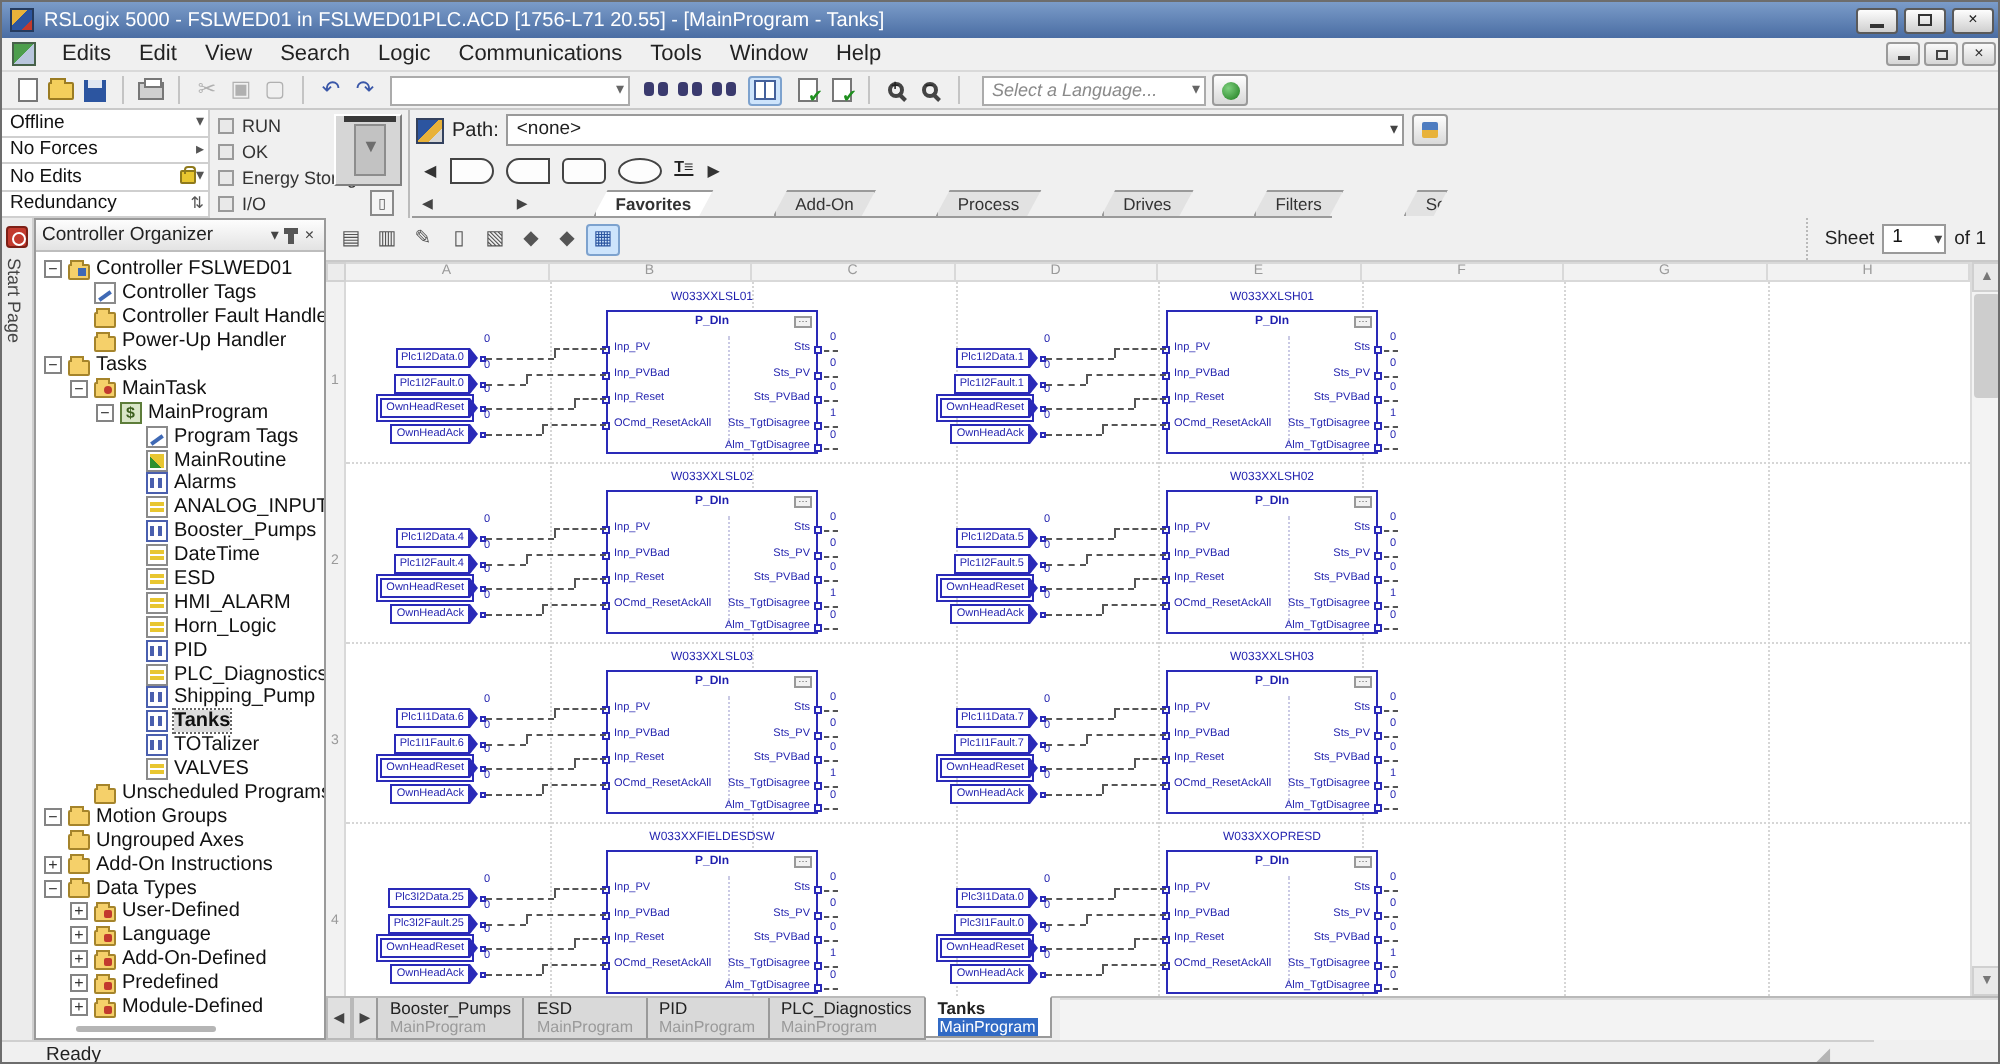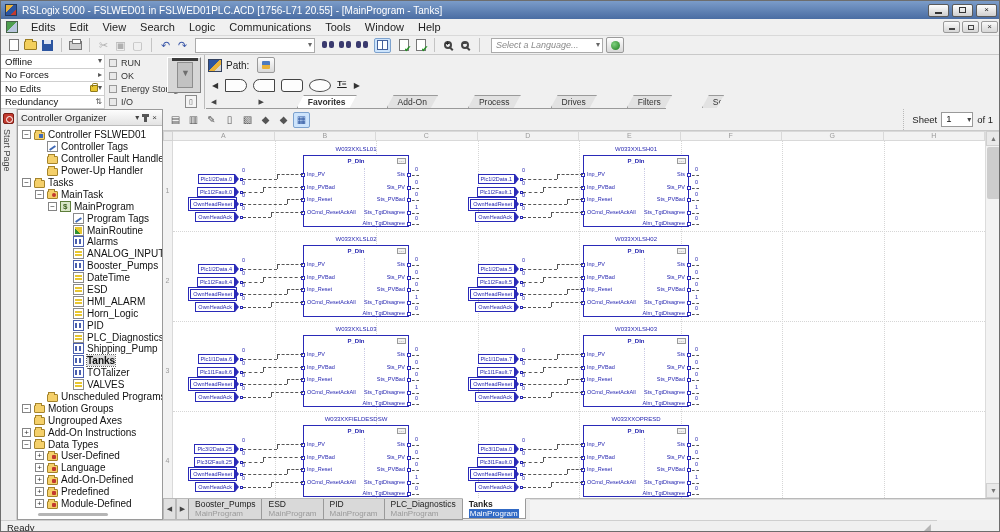--- a/index.html
+++ b/index.html
@@ -227,21 +227,21 @@
     display:flex;flex-direction:column;justify-content:flex-start;min-width:58px;}
   .btab .nm{font-size:8.5px;color:#222;line-height:9px;white-space:nowrap;}
   .btab .sub{font-size:8px;color:#9a9a9a;line-height:9px;white-space:nowrap;}
   .btab.active{background:#fff;border-top:1px solid #fff;position:relative;top:-1px;}
   .btab.active .nm{font-weight:bold;}
   .btab.active .sub{background:#316ac5;color:#fff;align-self:flex-start;padding:0 1px;}
   #hscrolltrack{flex:1;background:#f3f3f3;border-top:1px solid #dcdcdc;margin-left:4px;}
 
   
   #statusbar{position:absolute;left:0;top:519px;width:936px;height:13px;background:#f0f0f0;border-top:1px solid #cfcfcf;
-    display:flex;align-items:center;padding:0 6px;}
+    display:flex;align-items:center;padding:0 22px;}
   #readytext{font-size:9.5px;color:#222;}
   #grip{margin-left:auto;color:#b5b5b5;font-size:9px;}
 </style>
 </head>
 <body>
 
 <div id="app">
 
   <div id="titlebar">
     <div id="appicon"></div>
@@ -395,20 +395,21 @@
   <div id="conngfx">
     <div class="bar"></div>
       <div class="slot"></div>
       <div class="arr">▼</div>
   </div>
   <div id="battbtn">▯</div>
 
   <div id="pathrow">
     <div id="pathicon"></div>
     <div id="pathlabel">Path:</div>
+    <div id="pathcombo">&lt;none&gt;</div>
     <div id="whobtn">
         <div class="fig"></div>
       </div>
   </div>
 
   <div id="palette">
     <div id="pal-btns">
       <div class="palarrow">◀</div>
       <div class="shapebtn sh1"></div>
       <div class="shapebtn sh2"></div>

